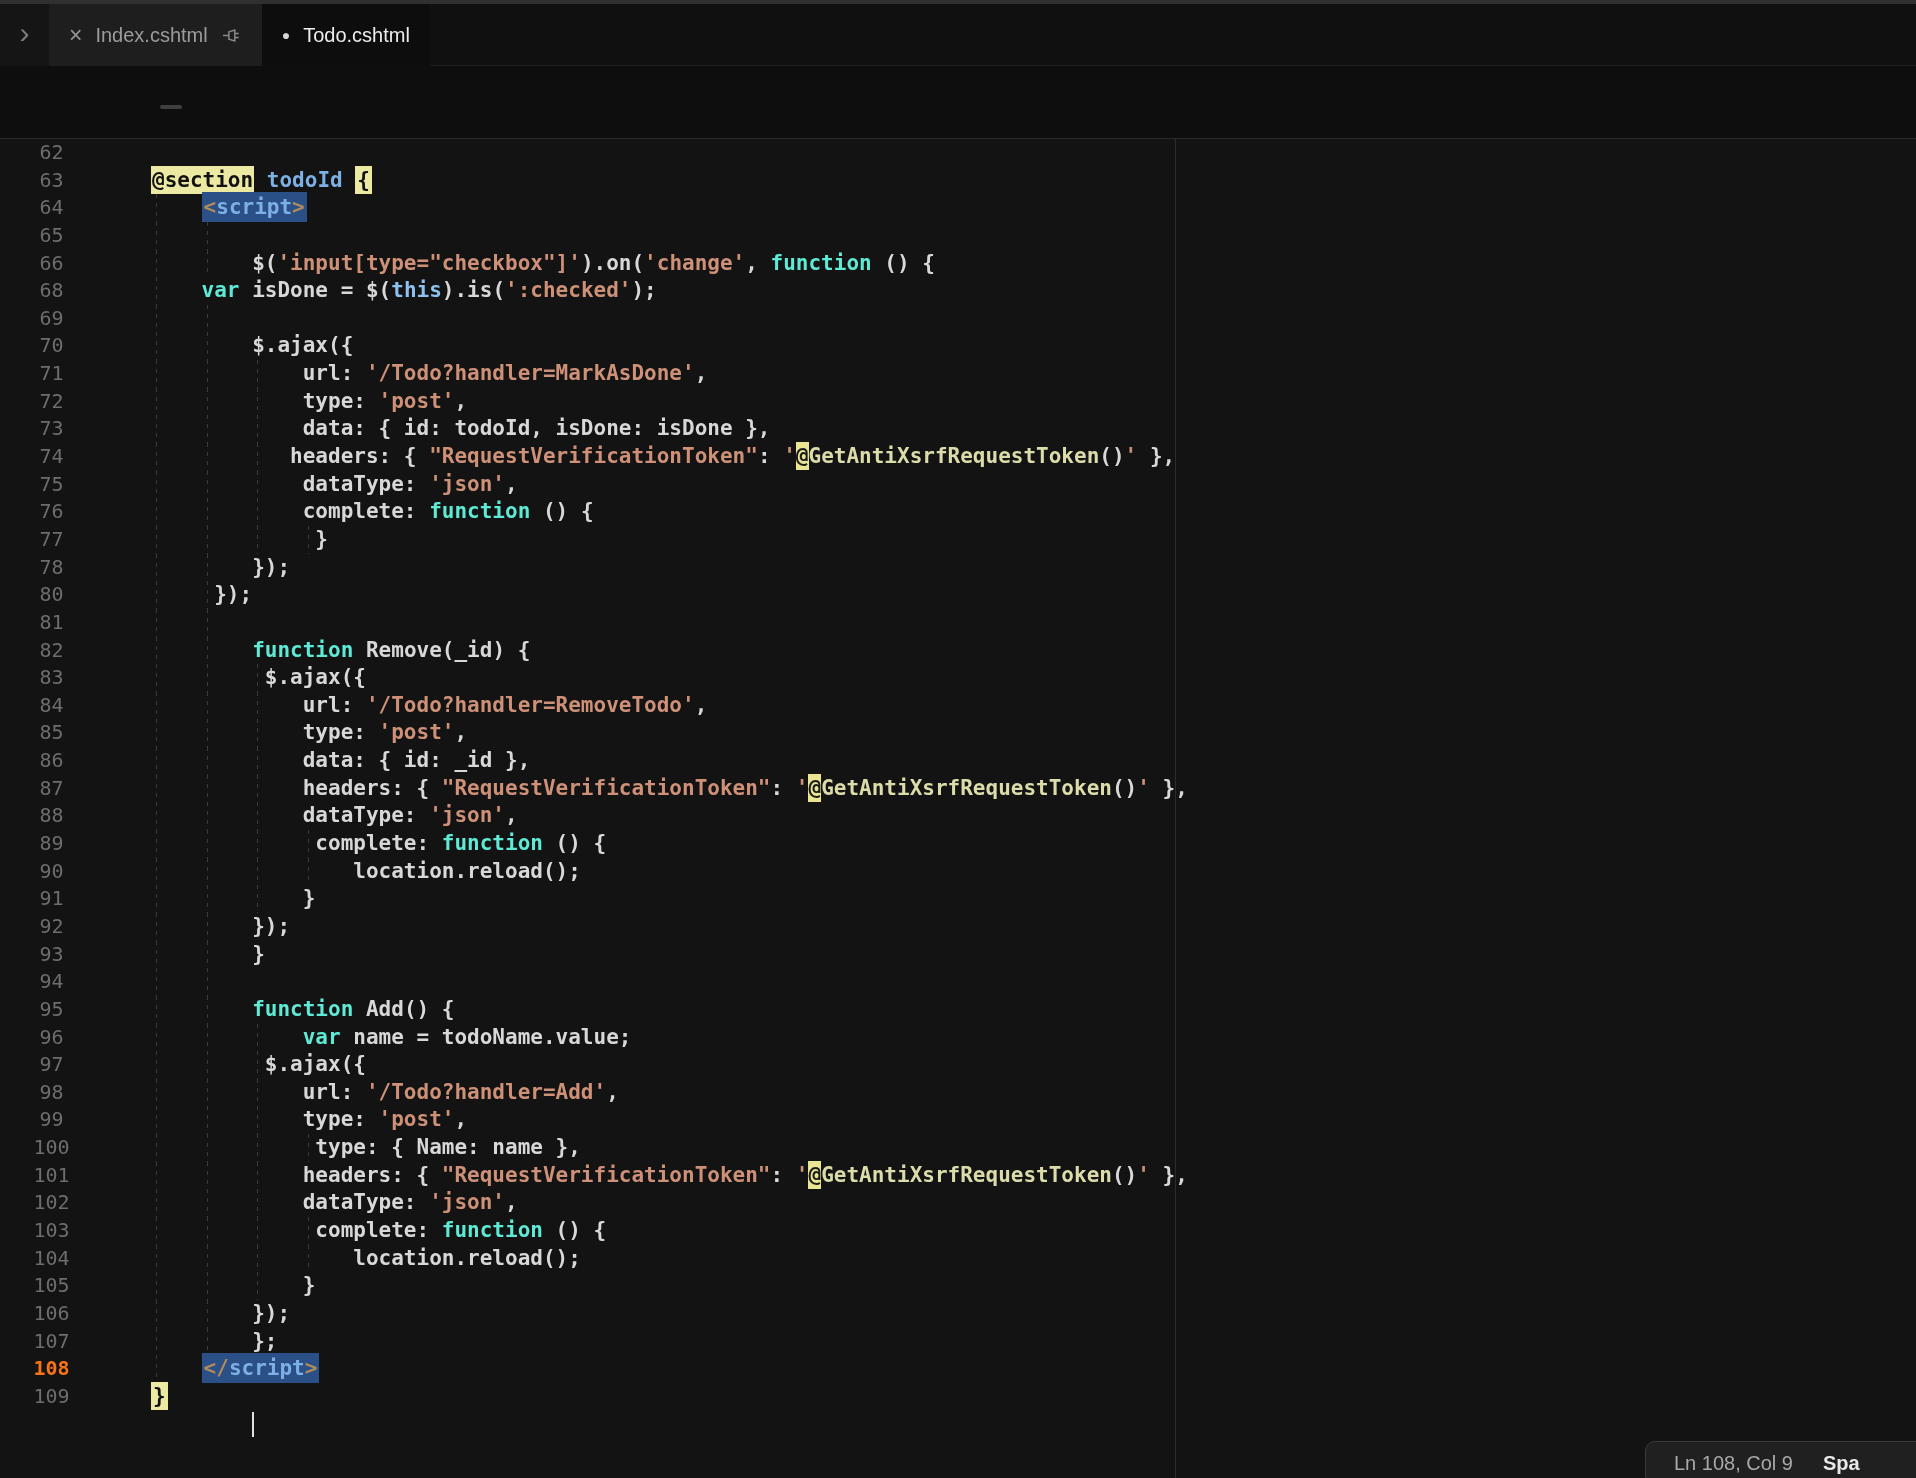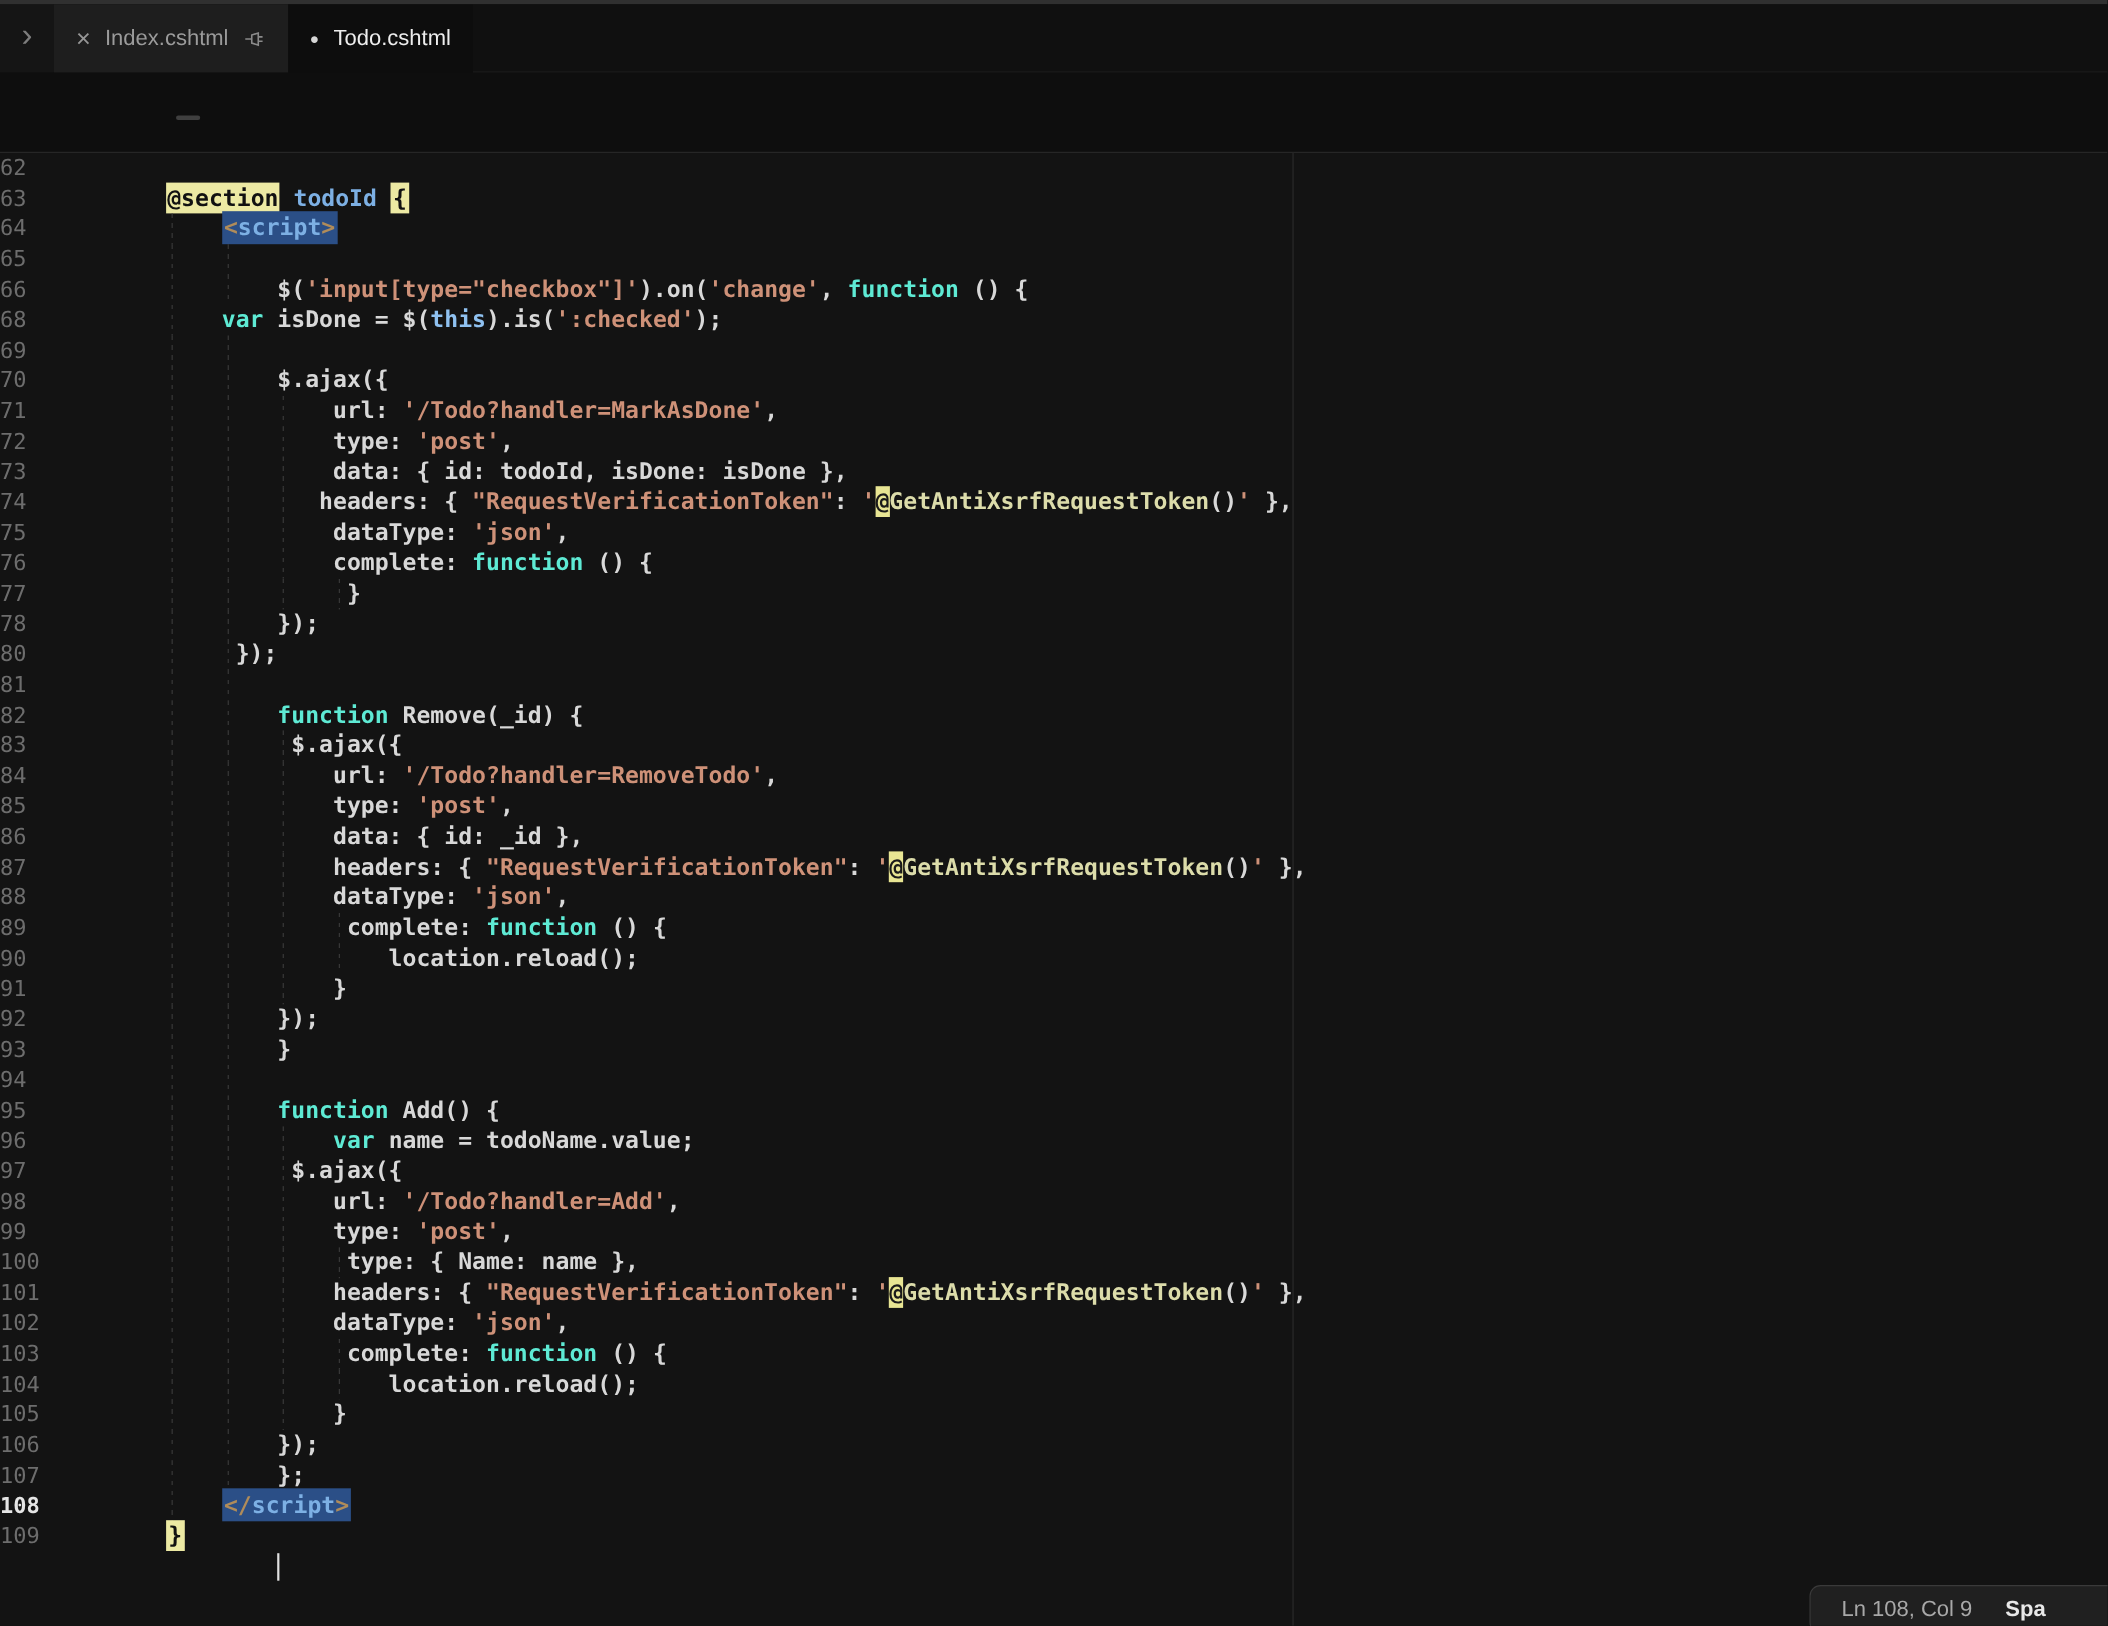--- a/index.html
+++ b/index.html
@@ -14,22 +14,22 @@
   .tabfill{flex:1;background:#101010;border-bottom:1px solid #1f1f1f;}
   .closex{font-size:23px;color:#969696;line-height:1;}
   .dot{font-size:14px;color:#d6d6d6;line-height:1;}
   .pinicon{display:flex;align-items:center;}
   .crumbband{position:absolute;top:66px;left:0;right:0;height:73px;background:#0e0e0e;border-bottom:1px solid #2a2a2a;box-sizing:border-box;}
   .dashmark{position:absolute;left:160px;top:105px;width:22px;height:4px;background:#3f3f3f;border-radius:2px;}
   .ruler{position:absolute;left:1175px;top:139px;bottom:0;width:1px;background:#2c2c2c;}
   .rows{position:absolute;top:139px;left:0;right:0;}
   .cl{position:relative;height:27.65px;line-height:27.65px;font-family:"DejaVu Sans Mono",monospace;
       font-size:21px;font-weight:600;color:#d8d8d8;}
-  .ln{position:absolute;left:0;top:0;width:73px;text-align:left;font-size:20px;color:#6d6d6d;font-weight:400;}
-  .cl.cur .ln{color:#e5e5e5;font-weight:700;}
+  .ln{position:absolute;left:15px;top:0;width:73px;text-align:center;font-size:20px;color:#6d6d6d;font-weight:400;}
+  .cl.cur .ln{color:#f97316;font-weight:700;}
   .code{position:absolute;left:151px;top:0;white-space:pre;}
   .gd{position:absolute;top:0;height:100%;width:1px;
       background:repeating-linear-gradient(to bottom,#3b3b3b 0 4px,transparent 4px 9px);}
   .k{color:#5eead4}.kl{color:#8fc1f0}.s{color:#ce9178}.r{color:#dcdcaa}.p{color:#d8d8d8}
   .tn{color:#7db0e4}.tp{color:#b08c5a}
   .ah{background:#e8e593;color:#1a1a1a;padding:2px 0;}
   .sh{background:#ece9a3;color:#111;padding:2px 1px;font-weight:700;}
   .bh{background:#ece9a3;color:#111;padding:2px 2px;}
   .sel{background:#2b4f87;padding:3px 2px;}
   .caret{position:absolute;width:2px;height:25px;background:#e0e0e0;z-index:3;}

